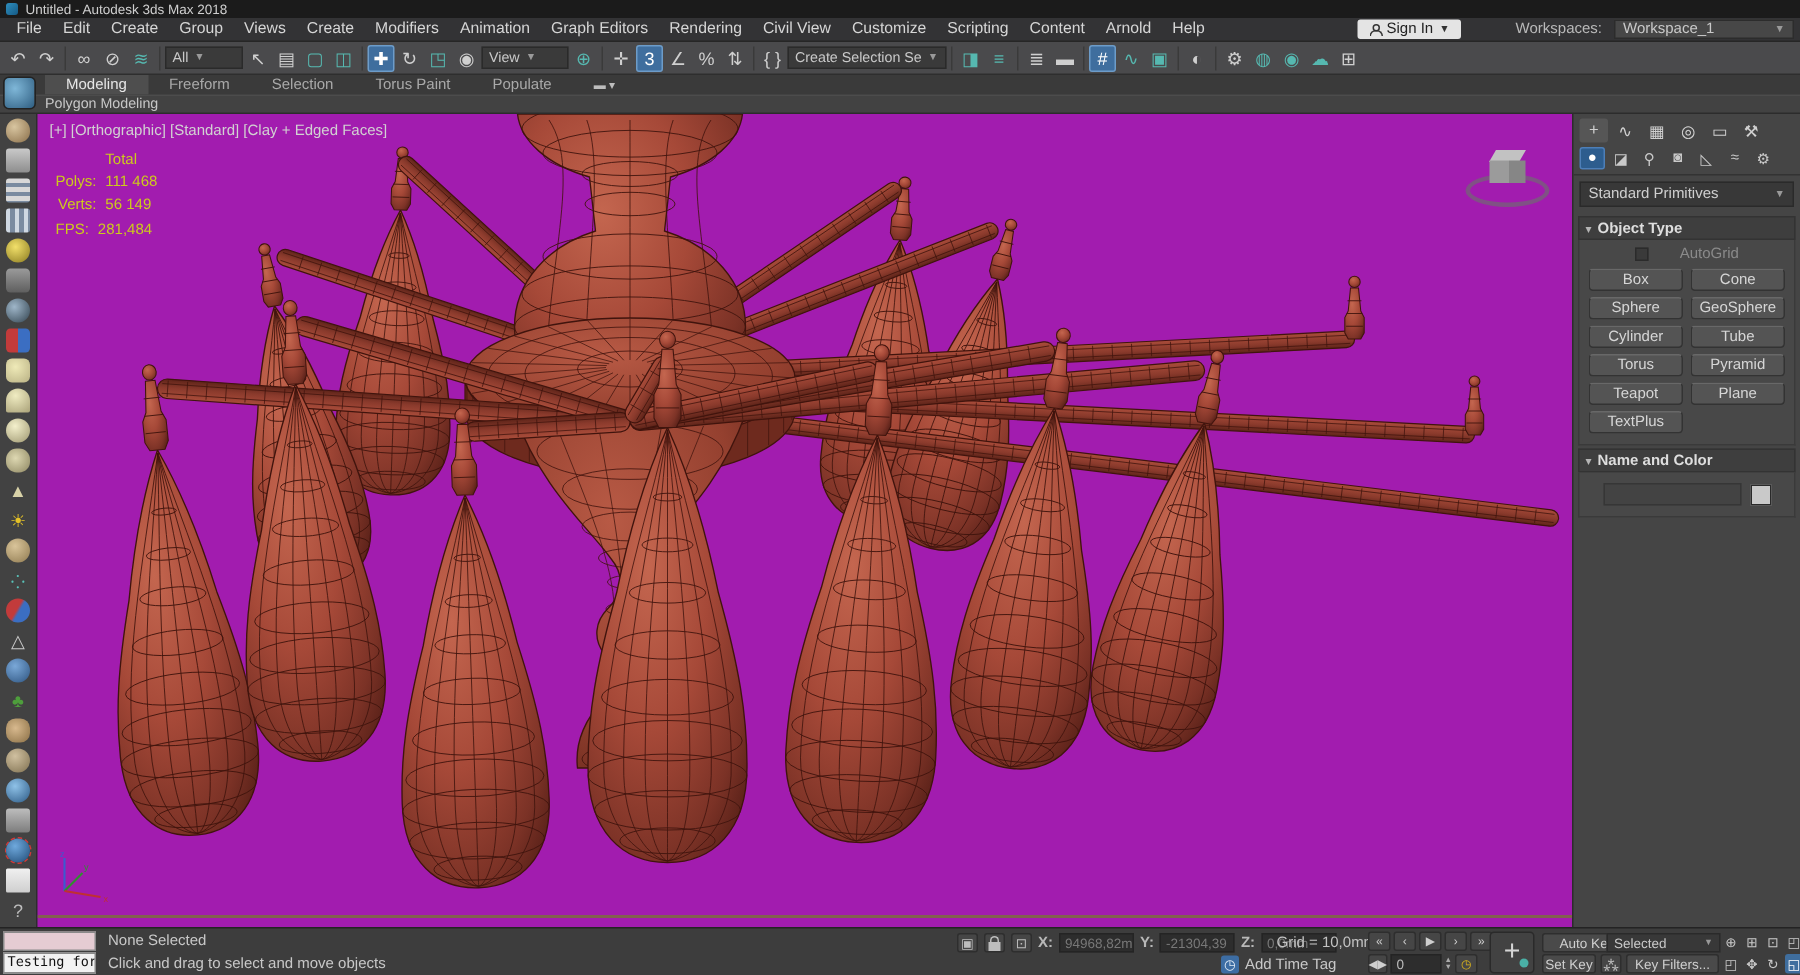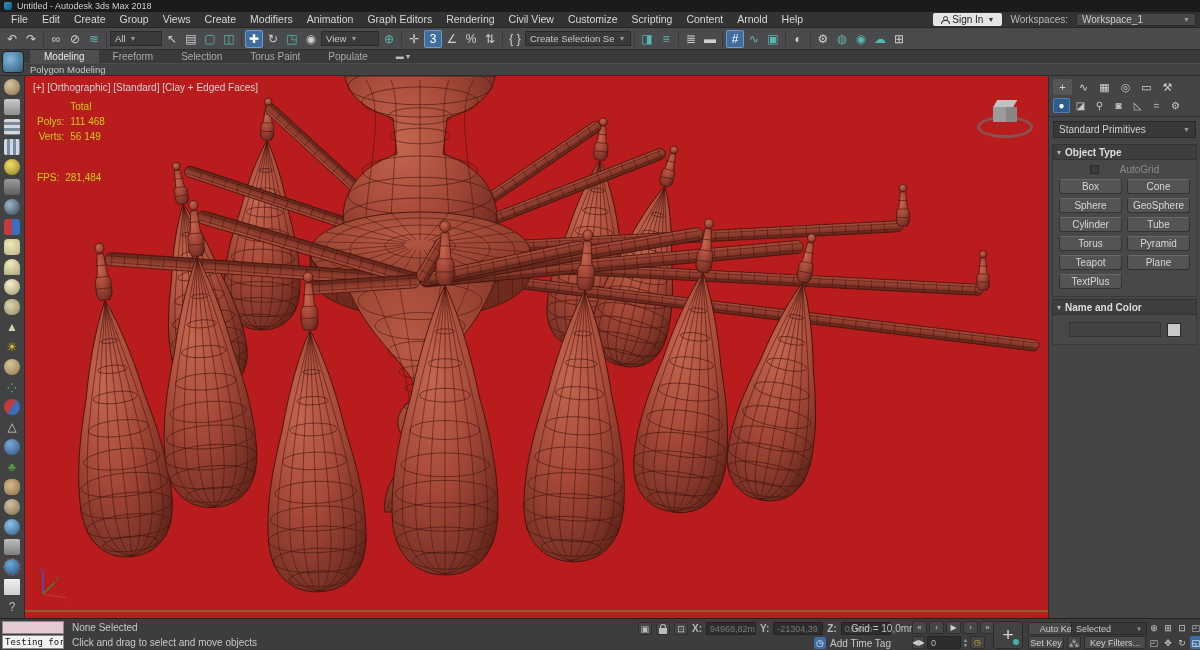--- a/index.html
+++ b/index.html
@@ -20,21 +20,21 @@
   .menu-item { font-size:10.5px; color:#d6d6d6; padding:0 7px; line-height:15px; cursor:default; }
   .menubar-right { margin-left:auto; display:flex; align-items:center; gap:8px; }
   .signin-btn { background:#e4e4e4; color:#222; border-radius:2px; height:13px;
     display:flex; align-items:center; gap:4px; padding:0 8px; font-size:10px; }
   .person { width:7px; height:7px; position:relative; }
   .person:before { content:""; position:absolute; left:2px; top:0; width:3px; height:3px;
     border:1px solid #333; border-radius:50%; }
   .person:after { content:""; position:absolute; left:0; top:4px; width:7px; height:3px;
     border:1px solid #333; border-bottom:none; border-radius:4px 4px 0 0; }
   .signin-caret { font-size:7px; color:#333; }
-  .ws-label { font-size:10px; color:#b9b9b9; }
+  .ws-label { font-size:10px; color:#b9b9b9;margin-left:28px; }
   .ws-dd { width:120px; height:13px; background:#474747; border:1px solid #2c2c2c;
     color:#c9c9c9; font-size:10px; display:flex; align-items:center; padding:0 5px; }
   .ws-dd .arrow { margin-left:auto; font-size:7px; color:#9a9a9a; }
 
   
   .toolbar { height:22px; background:#4a4a4c; display:flex; align-items:center;
     padding:0 3px; gap:1px; flex:0 0 auto; border-bottom:1px solid #2e2e2e; }
   .tb-icon { width:18px; height:18px; display:flex; align-items:center; justify-content:center;
     font-size:12px; color:#cfcfcf; border-radius:2px; flex:0 0 auto; }
   .tb-icon.teal { color:#56b8b0; }
@@ -61,28 +61,28 @@
   
   .main { flex:1 1 auto; display:flex; min-height:0; position:relative; }
 
   
   .rail { width:25px; background:#424242; border-right:1px solid #2d2d2d;
     display:flex; flex-direction:column; align-items:center; padding-top:1px; }
   .ri { width:16px; height:16px; margin:2px 0; border-radius:3px; flex:0 0 auto;
     display:flex; align-items:center; justify-content:center; font-size:11px; }
 
   
-  .viewport { flex:1 1 auto; position:relative; background:#b91c1c; overflow:hidden; }
+  .viewport { flex:1 1 auto; position:relative; background:#a21caf; overflow:hidden; }
   .vp-svg { position:absolute; left:0; top:0; width:100%; height:100%; }
   .vp-label { position:absolute; left:8px; top:6px; font-size:10px; color:#d2d2d2; }
   .vp-stats { position:absolute; left:10px; top:22px; font-size:10px; color:#cdca1c;
     line-height:13px; }
   .vp-stats table td { padding:0 4px 0 0; font-size:10px; color:#cdca1c; }
   .vp-stats .lbl { text-align:right; }
-  .fps-row { margin-top:24px; }
+  .fps-row { margin-top:0; }
   .trackline { position:absolute; left:0; bottom:6px; width:100%; height:2px;
     background:#77772f; opacity:.75; }
 
   
   .viewcube { position:absolute; right:12px; top:18px; width:62px; height:52px; }
   .vc-ring { position:absolute; left:3px; top:22px; width:56px; height:22px;
     border:3px solid #6f6f6f; border-radius:50%; opacity:.65; }
   .vc-cube { position:absolute; left:19px; top:6px; width:24px; height:24px; }
   .vc-top { position:absolute; left:2px; top:0; width:20px; height:8px;
     background:#c2c2c2; transform:skewX(-30deg); }

